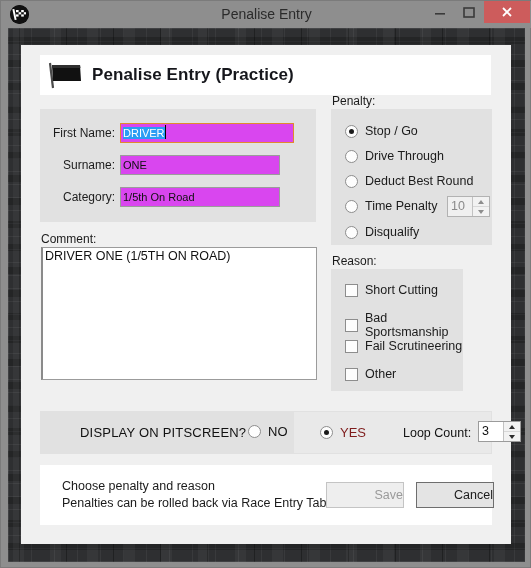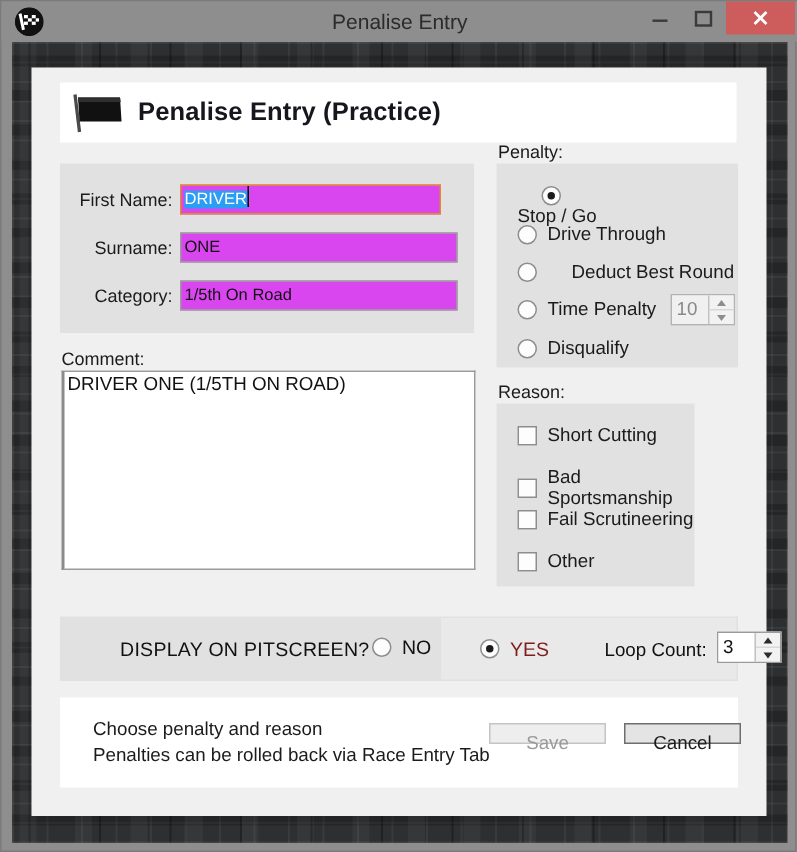--- a/index.html
+++ b/index.html
@@ -171,21 +171,21 @@
   #tb-first .sel {
     background: #2a9df4;
     color: #fff;
   }
   #tb-first .caret {
     display: inline-block;
     width: 1px; height: 14px;
     background: #000;
     vertical-align: -2px;
   }
-  #tb-sur, #tb-cat { width: 185px; }
+  #tb-sur, #tb-cat { width: 160px; }
 
   
   #comment-box {
     position: absolute;
     left: 20px; top: 202px;
     width: 276px; height: 133px;
     background: #ffffff;
     border: 1px solid #9b9b9b;
     border-left: 2px solid #8a8a8a;
     font-size: 12.5px;
@@ -295,27 +295,27 @@
   #footer-text {
     position: absolute;
     left: 22px; top: 13px;
     font-size: 12.5px;
     color: #1b1b1b;
     line-height: 17px;
   }
   .dlgbtn {
     position: absolute;
     top: 17px;
-    width: 78px; height: 14px;
+    width: 78px; height: 26px;
     background: #e8e8e8;
     border: 1px solid #a0a0a0;
     font-size: 12.5px;
     font-family: "Liberation Sans", sans-serif;
     color: #1b1b1b;
-    text-align: center;
+    text-align: right;
     line-height: 24px;
   }
   #btn-save { left: 286px; color: #9a9a9a; background: #eeeeee; border-color: #c4c4c4; }
   #btn-cancel { left: 376px; background: #e4e4e4; border-color: #6e6e6e; }
 </style>
 </head>
 <body>
 
 <div id="window">
 
@@ -385,29 +385,29 @@
     <div class="field-row" id="row-cat">
       <div class="field-label">Category:</div>
       <div class="textbox" id="tb-cat">1/5th On Road</div>
     </div>
 
     <div class="group-label" id="lbl-comment">Comment:</div>
     <div id="comment-box">DRIVER ONE (1/5TH ON ROAD)</div>
 
     <div class="group-label" id="lbl-penalty">Penalty:</div>
     <div class="panel" id="panel-penalty">
-      <div class="radio-row" style="left:14px; top:15px;flex-direction:column;">
+      <div class="radio-row" style="left:14px; top:15px;">
         <span class="radio checked"></span>
         <span>Stop / Go</span>
       </div>
       <div class="radio-row" style="left:14px; top:40px;">
         <span class="radio"></span>
         <span>Drive Through</span>
       </div>
-      <div class="radio-row" style="left:14px; top:65px;gap:16px;">
+      <div class="radio-row" style="left:14px; top:65px;">
         <span class="radio"></span>
         <span>Deduct Best Round</span>
       </div>
       <div class="radio-row" style="left:14px; top:90px;">
         <span class="radio"></span>
         <span>Time Penalty</span>
       </div>
       <div class="spinner disabled" style="position:absolute; left:116px; top:87px;">
         <div class="sval">10</div>
         <div class="spin-btns">

